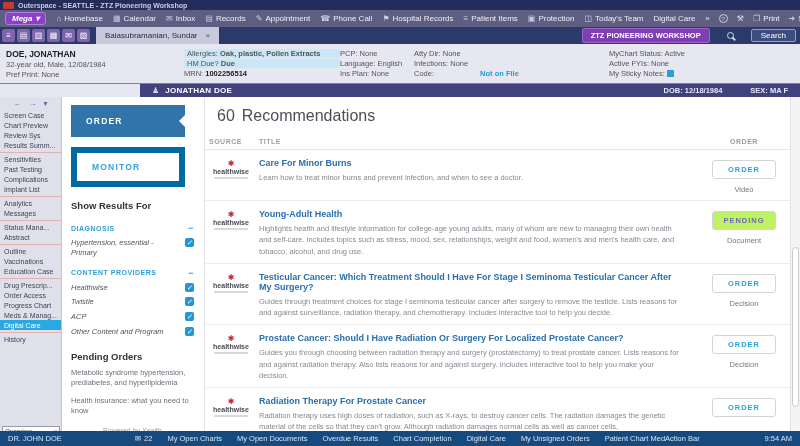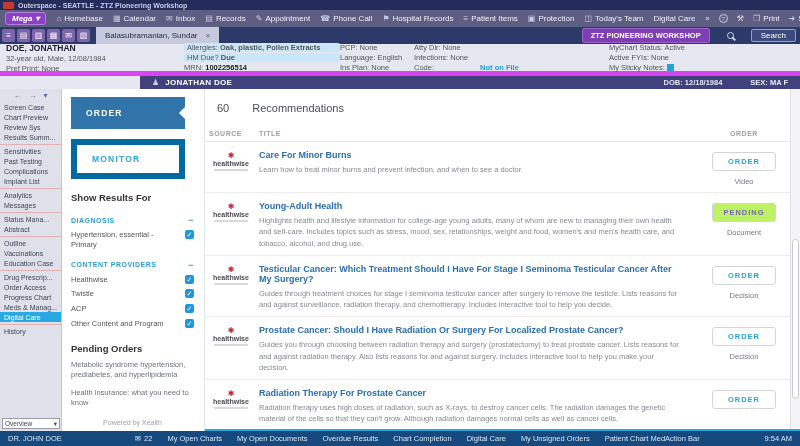--- a/index.html
+++ b/index.html
@@ -28,22 +28,22 @@
   .chart-tab { height:17px; background:#c7c9dd; display:flex; align-items:center; gap:8px; padding:0 9px;
                font-size:8px; color:#2a2a3a; margin-left:4px; cursor:pointer;}
   .chart-tab .x { color:#555; font-size:8px; }
   .tabbar-right { margin-left:auto; display:flex; align-items:center; gap:17px; padding-right:2px;}
   .ztz-btn { background:#7d3fb2; color:#fff; font-size:7.5px; font-weight:bold; padding:2px 8px; border-radius:2px; border:1px solid #9a63cc; cursor:pointer;}
   .search-btn { background:#3d4b7d; border:1px solid #93a1c6; color:#fff; font-size:8px; padding:1px 9px; border-radius:2px; cursor:pointer;}
   .mag { display:inline-block; width:7px; height:7px; border:1.5px solid #cfd6ec; border-radius:50%; position:relative; }
   .mag::after { content:''; position:absolute; width:4px; height:1.5px; background:#cfd6ec; transform:rotate(45deg); right:-3px; bottom:-1px; }
 
   
-  .pt-header { height:32px; background:#e7e7f1; display:flex; padding:12px 6px; font-size:7.5px; color:#555;
-               border-bottom:5px solid #d946ef; }
+  .pt-header { height:40px; background:#e7e7f1; display:flex; padding:12px 6px; font-size:7.5px; color:#555;
+               border-bottom:1px solid #d946ef; }
   .ph-col { display:flex; flex-direction:column; justify-content:center; gap:1px; }
   .ph-c1 { width:178px; } .ph-c2 { width:156px; } .ph-c3 { width:74px; } .ph-c4 { width:195px; } .ph-c5 { flex:1; }
   .ph-name { font-size:8.5px; font-weight:bold; color:#1c1c30; }
   .ph-line b { color:#222; }
   .allergy-box { background:#c9e7f6; border-radius:2px; padding:0 3px; white-space:nowrap; }
   .link-teal { color:#1b9cd8; font-weight:bold; cursor:pointer;margin-left:44px;}
   .sticky-icon { display:inline-block; width:7px; height:7px; background:#2d9fd8; vertical-align:-1px; margin-left:2px;}
 
   
   .banner { height:13px; display:flex; }
@@ -74,34 +74,34 @@
   .order-tab { background:#3074a9; color:#fff; font-size:8.5px; font-weight:bold; letter-spacing:1.2px;
                padding:11px 0 11px 15px; position:relative; width:114px; cursor:pointer; border:none; text-align:left;}
   .order-tab::after { content:''; position:absolute; right:0; top:50%; transform:translateY(-50%);
                       border-top:6px solid transparent; border-bottom:6px solid transparent; border-right:6px solid #fff; }
   .monitor-tab { background:#fff; border:6px solid #0369a1; color:#2fa6de; font-size:8.5px; font-weight:bold;
                  letter-spacing:1.2px; padding:9px 0 9px 15px; margin-top:10px; width:114px; cursor:pointer; text-align:left;}
   .show-results { font-size:9.5px; font-weight:bold; color:#333; margin:13px 0 7px; }
   .sec-head { display:flex; justify-content:space-between; align-items:center; color:#2d9fd8; font-size:7px;
               font-weight:bold; letter-spacing:.5px; margin:5px 0 5px; }
   .collapse { color:#2d9fd8; font-size:9px; cursor:pointer; }
-  .cb-row { display:flex; justify-content:space-between; align-items:flex-start; margin-bottom:5px; color:#555; font-size:7.5px; }
+  .cb-row { display:flex; justify-content:space-between; align-items:flex-start; margin-bottom:5px; color:#555; font-size:7.5px;font-style:italic; }
   .cb-row .lbl { width:102px; line-height:1.3; }
   .cb { width:9px; height:9px; background:#2196d9; border-radius:2px; color:#fff; flex:none; cursor:pointer;
         font-size:7px; line-height:9px; text-align:center; }
   .cb::after { content:'✓'; }
   .pending-head { font-size:9.5px; font-weight:bold; color:#333; margin:9px 0 6px; }
   .pending-item { color:#6b7078; font-size:7.5px; line-height:1.35; margin-bottom:8px; cursor:pointer;}
   .powered { margin-top:auto; color:#9aa0a8; font-size:7px; text-align:center; padding:3px 0; }
 
   
   .main { flex:1; position:relative; background:#fff; border-bottom:2px solid #2aa7dc; display:flex;
           flex-direction:column; overflow:hidden; }
   .main-header { height:38px; display:flex; align-items:center; flex:none; padding-left:12px; }
-  .rec-count { font-size:11px; color:#4a4f55; display:flex; gap:23px; }
+  .rec-count { font-size:16px; color:#4a4f55; display:flex; gap:7px; }
   .searchbox { margin-left:55px; width:335px; height:25px; border:1px solid #d9d9d9; border-radius:2px;
                display:flex; background:#efefef; overflow:hidden;}
   .search-icon-cell { width:32px; background:#fff; border-right:1px solid #e3e3e3; display:flex; align-items:center; justify-content:center; }
   .mag-blue { display:inline-block; width:7px; height:7px; border:1.5px solid #2aa3d9; border-radius:50%; position:relative; }
   .mag-blue::after { content:''; position:absolute; width:4px; height:1.5px; background:#2aa3d9; transform:rotate(45deg); right:-3px; bottom:-1px; }
   .search-input { flex:1; border:none; background:transparent; font-size:9px; color:#333; padding:0 9px; outline:none;
                   font-family:"Liberation Sans", sans-serif;}
   .search-input::placeholder { color:#9aa0a8; }
   .table-head { display:flex; flex:none; font-size:7px; color:#9aa0a6; font-weight:bold; letter-spacing:.5px;
                 padding:3px 0 4px 4px; border-bottom:1px solid #e8e8e8; }

